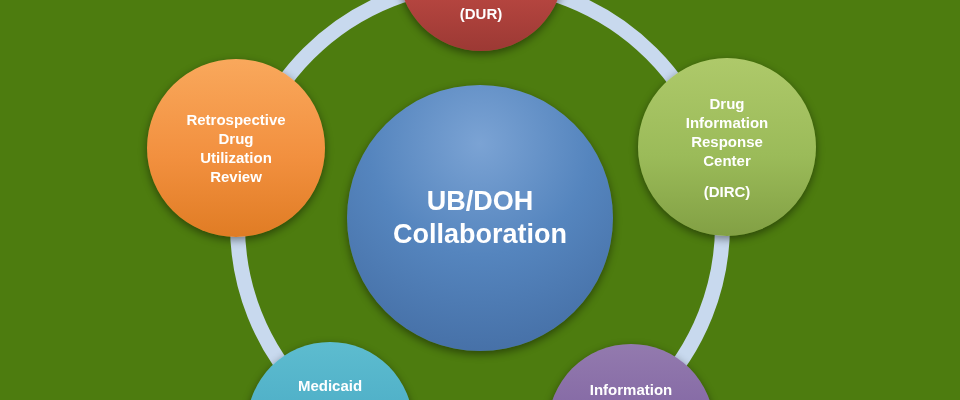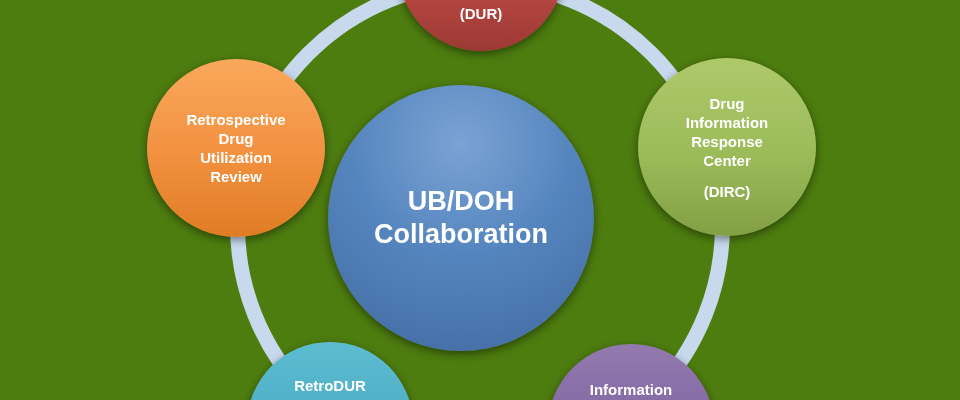--- a/index.html
+++ b/index.html
@@ -49,21 +49,21 @@
     line-height: 19px;
   }
   .node .acronym {
     font-size: 15px;
     line-height: 19px;
     margin-top: 12px;
   }
 
   
   .node-center {
-    left: 328px;
+    left: 347px;
     top: 85px;
     width: 266px;
     height: 266px;
     z-index: 3;
     background: radial-gradient(circle at 50% 22%, #7ba3d4 0%, #5585be 45%, #41699f 100%);
   }
   .node-center .name {
     font-size: 27px;
     line-height: 33px;
   }
@@ -143,21 +143,21 @@
 
   <div class="node node-dirc">
     <div class="name">Drug
 Information
 Response
 Center</div>
     <div class="acronym">(DIRC)</div>
   </div>
 
   <div class="node node-medicaid">
-    <div class="name">RetroDUR</div>
+    <div class="name">Medicaid</div>
   </div>
 
   <div class="node node-medication">
     <div class="name">Information</div>
   </div>
 
   <div class="node node-center">
     <div class="name">UB/DOH
 Collaboration</div>
   </div>

